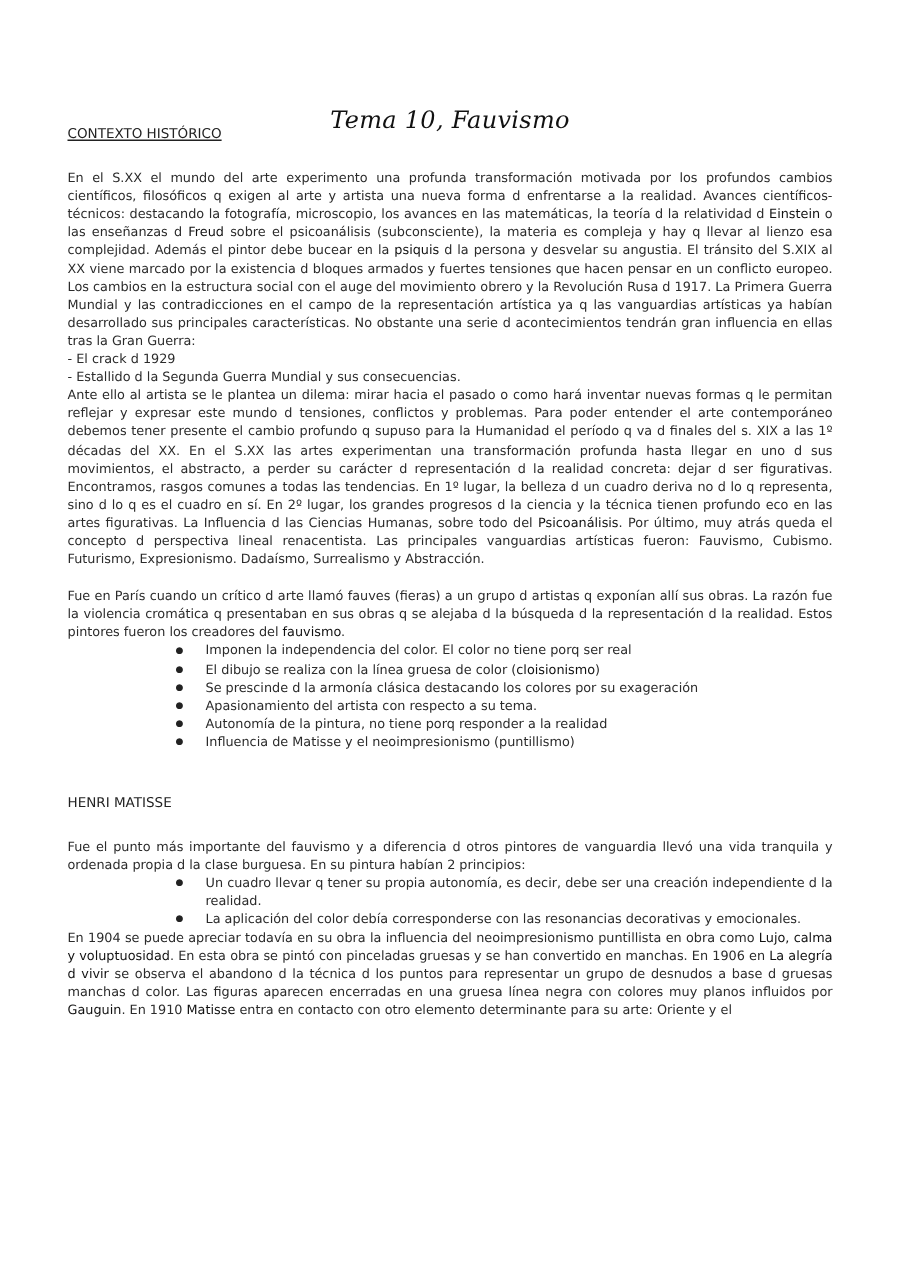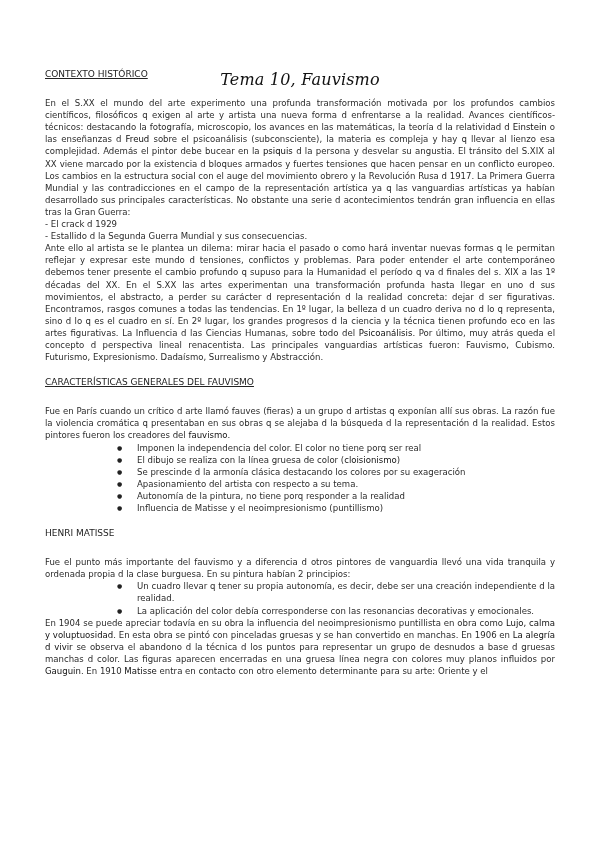--- a/index.html
+++ b/index.html
@@ -8,21 +8,21 @@
   .title {
     position:absolute; top:32px; left:0; width:600px; text-align:center;
     font-family:"DejaVu Serif", serif; font-style:italic; font-size:16px; color:#111;
     letter-spacing:0.2px;
     margin-top:38px;
   }
   .content {
     position:absolute; left:45px; top:68px; width:510px;
     font-family:"DejaVu Sans", sans-serif; font-size:8.55px; line-height:12.1px; color:#2b2b2b;
   }
-  .h { text-decoration:underline; margin:0 0 17px 0; font-size:9px; color:#222; }
+  .h { text-decoration:underline; margin:16px 0 17px 0; font-size:9px; color:#222; }
   .h.plain { text-decoration:none; }
   p { margin:0; text-align:justify; }
   .gap { height:13px; }
   b { font-weight:normal; color:#111; }
   ul { margin:0; padding:0 0 0 92px; list-style:none; }
   li { position:relative; padding-left:0; text-align:justify; }
   li::before { content:"●"; position:absolute; left:-20px; font-size:6px; top:0; color:#222; }
 </style>
 </head>
 <body>
@@ -33,21 +33,20 @@
   <div class="content">
 
     <div class="h">CONTEXTO HISTÓRICO</div>
     <p><span>En el S.XX el mundo del arte experimento una profunda transformación motivada por los profundos cambios científicos, filosóficos q exigen al arte y artista una nueva forma d enfrentarse a la realidad. Avances científicos-técnicos: destacando la fotografía, microscopio, los avances en las matemáticas, la teoría d la relatividad d </span><b>Einstein</b><span> o las enseñanzas d </span><b>Freud</b><span> sobre el psicoanálisis (subconsciente), la materia es compleja y hay q llevar al lienzo esa complejidad. Además el pintor debe bucear en la </span><b>psiquis</b><span> d la persona y desvelar su angustia. El tránsito del S.XIX al XX viene marcado por la existencia d bloques armados y fuertes tensiones que hacen pensar en un conflicto europeo. Los cambios en la estructura social con el auge del movimiento obrero y la Revolución Rusa d 1917. La Primera Guerra Mundial y las contradicciones en el campo de la representación artística ya q las vanguardias artísticas ya habían desarrollado sus principales características. No obstante una serie d acontecimientos tendrán gran influencia en ellas tras la Gran Guerra:</span></p>
     <p>- El crack d 1929</p>
     <p>- Estallido d la Segunda Guerra Mundial y sus consecuencias.</p>
     <p><span>Ante ello al artista se le plantea un dilema: mirar hacia el pasado o como hará inventar nuevas formas q le permitan reflejar y expresar este mundo d tensiones, conflictos y problemas. Para poder entender el arte contemporáneo debemos tener presente el cambio profundo q supuso para la Humanidad el período q va d finales del s. XIX a las 1º décadas del XX. En el S.XX las artes experimentan una transformación profunda hasta llegar en uno d sus movimientos, el abstracto, a perder su carácter d representación d la realidad concreta: dejar d ser figurativas. Encontramos, rasgos comunes a todas las tendencias. En 1º lugar, la belleza d un cuadro deriva no d lo q representa, sino d lo q es el cuadro en sí. En 2º lugar, los grandes progresos d la ciencia y la técnica tienen profundo eco en las artes figurativas. La Influencia d las Ciencias Humanas, sobre todo del </span><b>Psicoanálisis</b><span>. Por último, muy atrás queda el concepto d perspectiva lineal renacentista. Las principales vanguardias artísticas fueron: Fauvismo, Cubismo. Futurismo, Expresionismo. Dadaísmo, Surrealismo y Abstracción.</span></p>
 
     <div class="gap"></div>
 
-    <div class="h">CARACTERÍSTICAS GENERALES DEL FAUVISMO</div>
     <p><span>Fue en París cuando un crítico d arte llamó fauves (fieras) a un grupo d artistas q exponían allí sus obras. La razón fue la violencia cromática q presentaban en sus obras q se alejaba d la búsqueda d la representación d la realidad. Estos pintores fueron los creadores del </span><b>fauvismo</b><span>.</span></p>
     <ul>
       <li>Imponen la independencia del color. El color no tiene porq ser real</li>
       <li><span>El dibujo se realiza con la línea gruesa de color (</span><b>cloisionismo</b><span>)</span></li>
       <li>Se prescinde d la armonía clásica destacando los colores por su exageración</li>
       <li>Apasionamiento del artista con respecto a su tema.</li>
       <li>Autonomía de la pintura, no tiene porq responder a la realidad</li>
       <li>Influencia de Matisse y el neoimpresionismo (puntillismo)</li>
     </ul>
 

